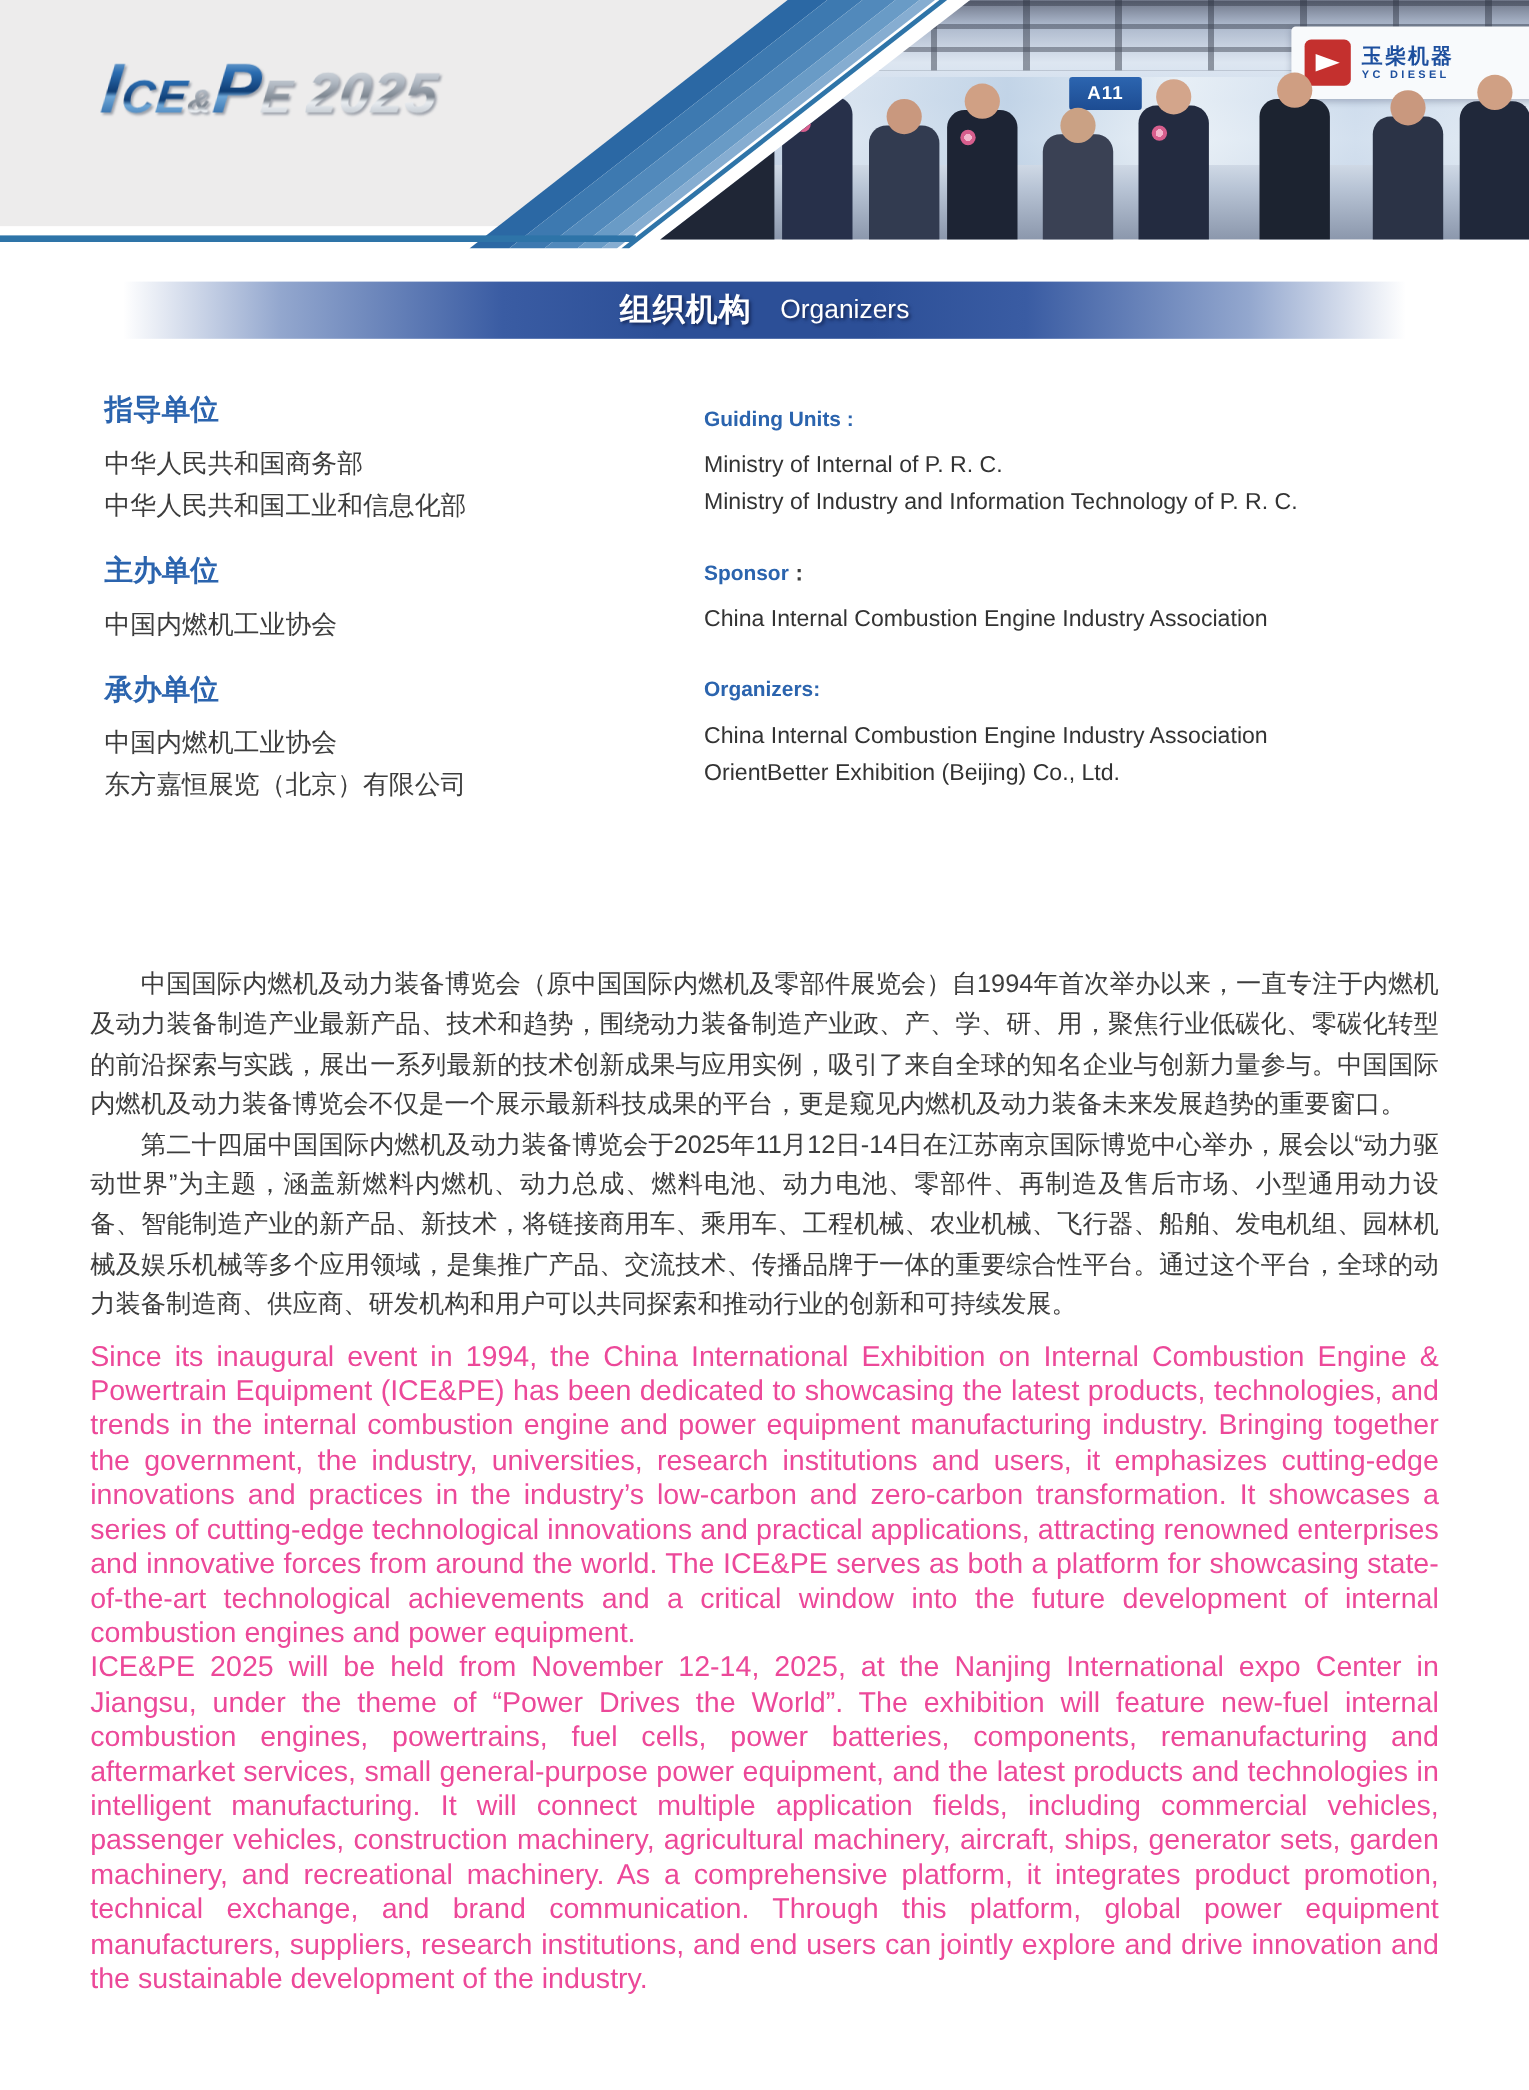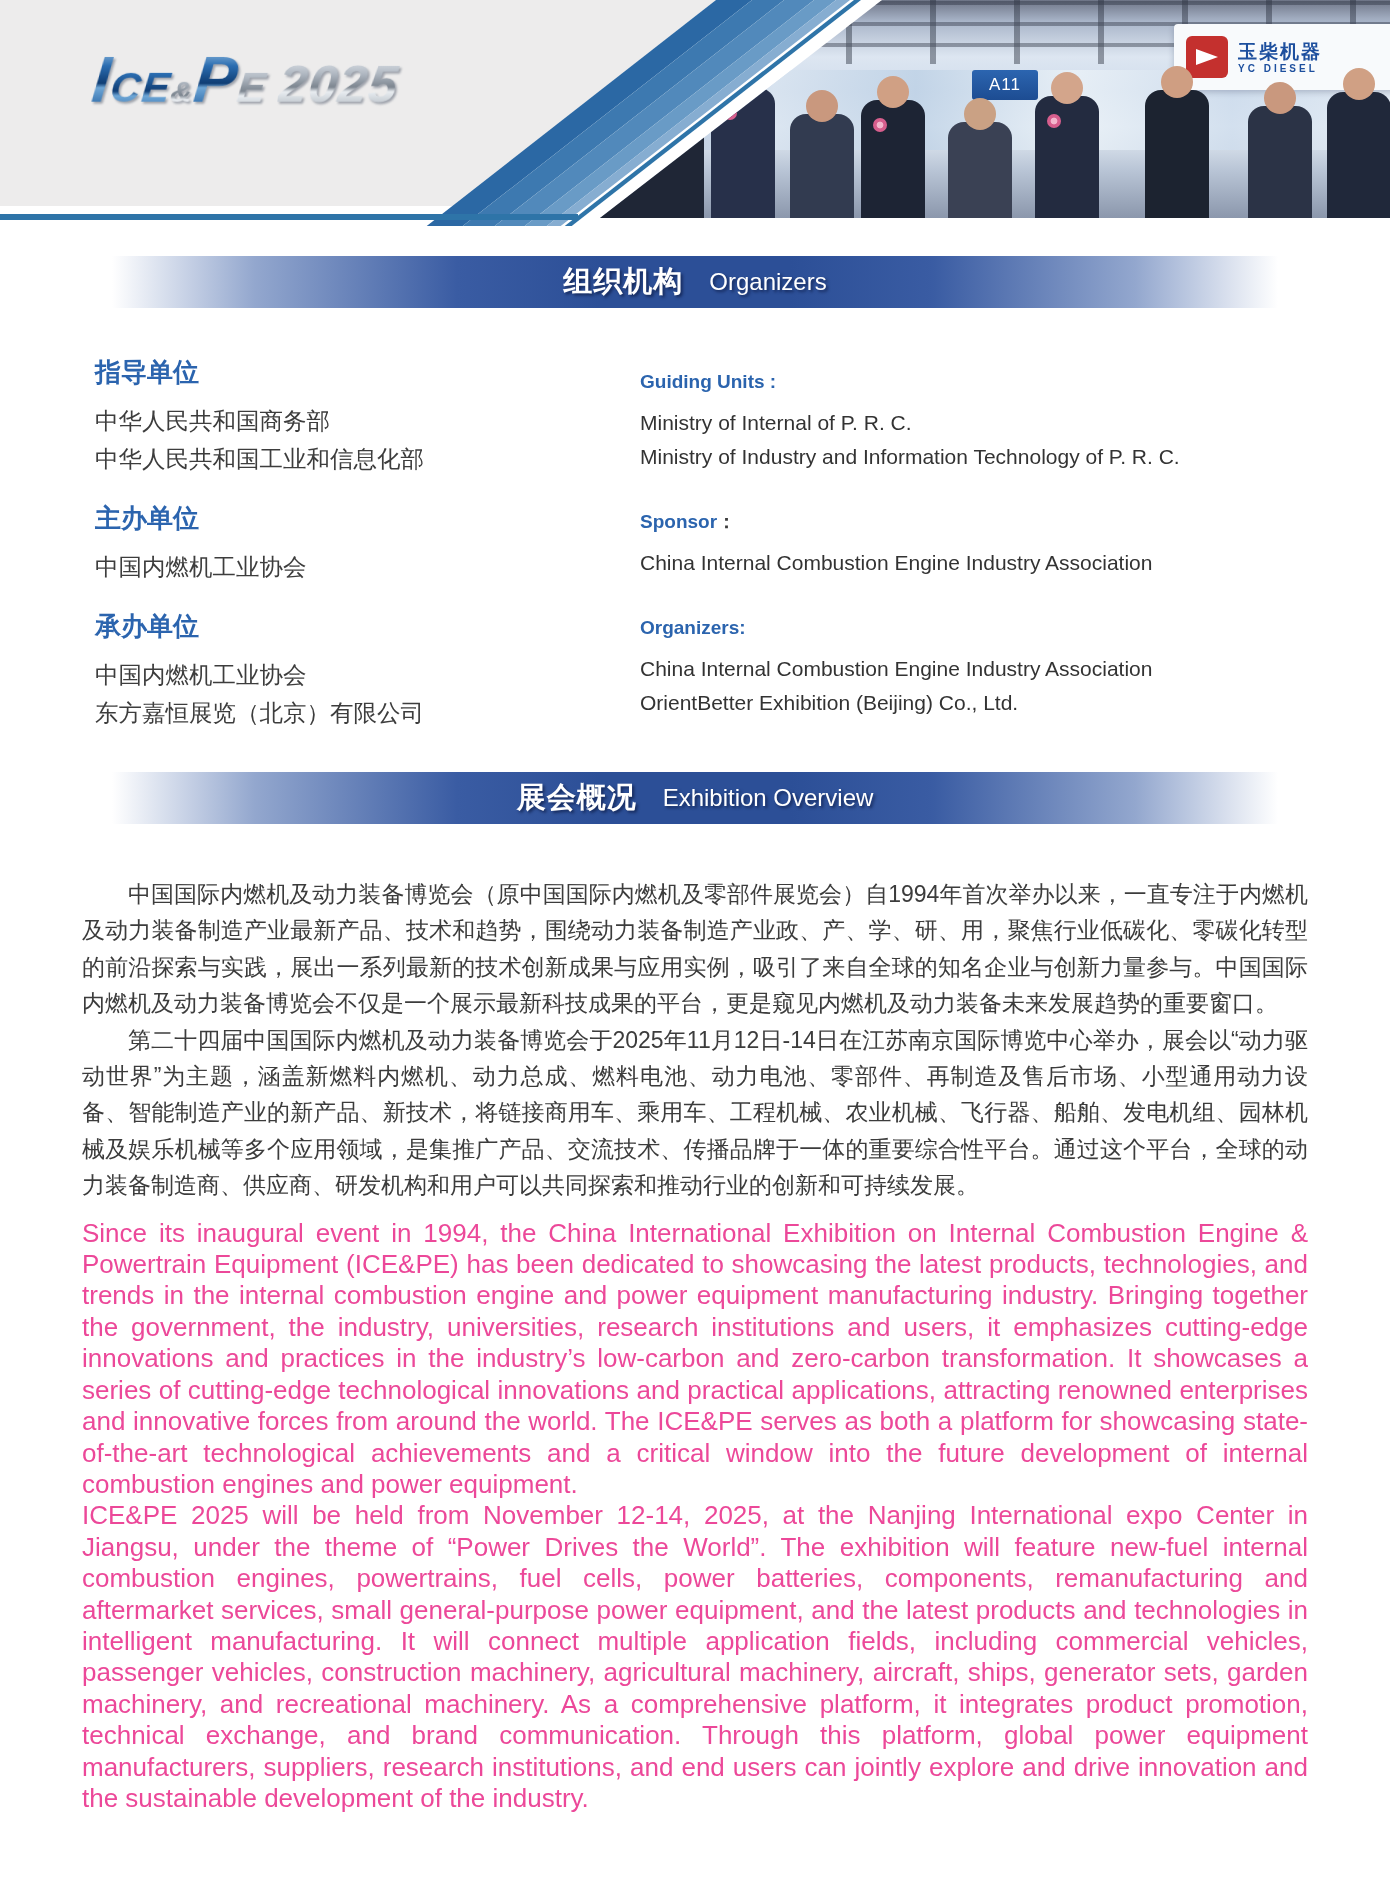--- a/index.html
+++ b/index.html
@@ -44,21 +44,21 @@
   .booths{position:absolute;top:70px;left:0;right:0;height:80px;
           background:linear-gradient(90deg,#9eb4d2 0%,#d9e4f0 22%,#bfd2e6 40%,#eaf1f7 60%,#cfdded 80%,#e4ecf4 100%);opacity:.85;}
   .yc-sign{position:absolute;top:24px;right:-8px;width:212px;height:66px;background:#f8fafc;border-radius:4px;
            display:flex;align-items:center;gap:10px;padding-left:12px;box-shadow:0 2px 6px rgba(30,40,70,.25);}
   .yc-mark{width:42px;height:42px;background:#c4302e;border-radius:6px;position:relative;flex:0 0 auto;}
   .yc-mark::after{content:"";position:absolute;left:10px;top:13px;border-style:solid;
                   border-width:8px 0 8px 22px;border-color:transparent transparent transparent #ffffff;}
   .yc-cn{font-size:19px;font-weight:bold;color:#1d4f9e;line-height:22px;letter-spacing:2px;}
   .yc-en{font-size:10px;font-weight:bold;color:#1d4f9e;letter-spacing:3px;}
   .a11{position:absolute;top:70px;left:372px;width:66px;height:30px;border-radius:3px;
-       background:linear-gradient(180deg,#2c65b0,#1d4c92);color:#fff;font-weight:normal;font-size:17px;
+       background:linear-gradient(180deg,#2c65b0,#1d4c92);color:#fff;font-weight:bold;font-size:17px;
        display:flex;align-items:center;justify-content:center;letter-spacing:1px;}
   .crowd{position:absolute;bottom:0;left:0;right:0;height:160px;}
   .fig{position:absolute;bottom:0;width:64px;height:var(--h);background:var(--c);border-radius:16px 16px 0 0;left:var(--l);}
   .fig::before{content:"";position:absolute;top:-24px;left:50%;transform:translateX(-50%);
                width:32px;height:32px;border-radius:50%;background:var(--s);}
   .fig.big{width:120px;border-radius:30px 30px 0 0;}
   .fig.big::before{width:46px;height:46px;top:-34px;}
   .fig.corsage::after{content:"";position:absolute;top:18px;left:12px;width:14px;height:14px;border-radius:50%;
                background:radial-gradient(circle,#f3b6cd 0 35%,#d75e8d 36% 100%);}
 
@@ -170,24 +170,20 @@
       </div>
       <div class="grp">
         <h3><span>Organizers:</span><span class="sfx"></span></h3>
         <p>China Internal Combustion Engine Industry Association</p>
         <p>OrientBetter Exhibition (Beijing) Co., Ltd.</p>
       </div>
     </div>
 
   </div>
 
-  <section class="banner banner-ov">
-    <span class="cn">展会概况</span>
-    <span class="en">Exhibition Overview</span>
-  </section>
 
   <div class="overview">
     <p class="cnp">中国国际内燃机及动力装备博览会（原中国国际内燃机及零部件展览会）自1994年首次举办以来，一直专注于内燃机及动力装备制造产业最新产品、技术和趋势，围绕动力装备制造产业政、产、学、研、用，聚焦行业低碳化、零碳化转型的前沿探索与实践，展出一系列最新的技术创新成果与应用实例，吸引了来自全球的知名企业与创新力量参与。中国国际内燃机及动力装备博览会不仅是一个展示最新科技成果的平台，更是窥见内燃机及动力装备未来发展趋势的重要窗口。</p>
     <p class="cnp">第二十四届中国国际内燃机及动力装备博览会于2025年11月12日-14日在江苏南京国际博览中心举办，展会以“动力驱动世界”为主题，涵盖新燃料内燃机、动力总成、燃料电池、动力电池、零部件、再制造及售后市场、小型通用动力设备、智能制造产业的新产品、新技术，将链接商用车、乘用车、工程机械、农业机械、飞行器、船舶、发电机组、园林机械及娱乐机械等多个应用领域，是集推广产品、交流技术、传播品牌于一体的重要综合性平台。通过这个平台，全球的动力装备制造商、供应商、研发机构和用户可以共同探索和推动行业的创新和可持续发展。</p>
     <p class="enp first">Since its inaugural event in 1994, the China International Exhibition on Internal Combustion Engine &amp; Powertrain Equipment (ICE&amp;PE) has been dedicated to showcasing the latest products, technologies, and trends in the internal combustion engine and power equipment manufacturing industry. Bringing together the government, the industry, universities, research institutions and users, it emphasizes cutting-edge innovations and practices in the industry’s low-carbon and zero-carbon transformation. It showcases a series of cutting-edge technological innovations and practical applications, attracting renowned enterprises and innovative forces from around the world. The ICE&amp;PE serves as both a platform for showcasing state-of-the-art technological achievements and a critical window into the future development of internal combustion engines and power equipment.</p>
     <p class="enp">ICE&amp;PE 2025 will be held from November 12-14, 2025, at the Nanjing International expo Center in Jiangsu, under the theme of “Power Drives the World”. The exhibition will feature new-fuel internal combustion engines, powertrains, fuel cells, power batteries, components, remanufacturing and aftermarket services, small general-purpose power equipment, and the latest products and technologies in intelligent manufacturing. It will connect multiple application fields, including commercial vehicles, passenger vehicles, construction machinery, agricultural machinery, aircraft, ships, generator sets, garden machinery, and recreational machinery. As a comprehensive platform, it integrates product promotion, technical exchange, and brand communication. Through this platform, global power equipment manufacturers, suppliers, research institutions, and end users can jointly explore and drive innovation and the sustainable development of the industry.</p>
   </div>
 
 </div>
 

